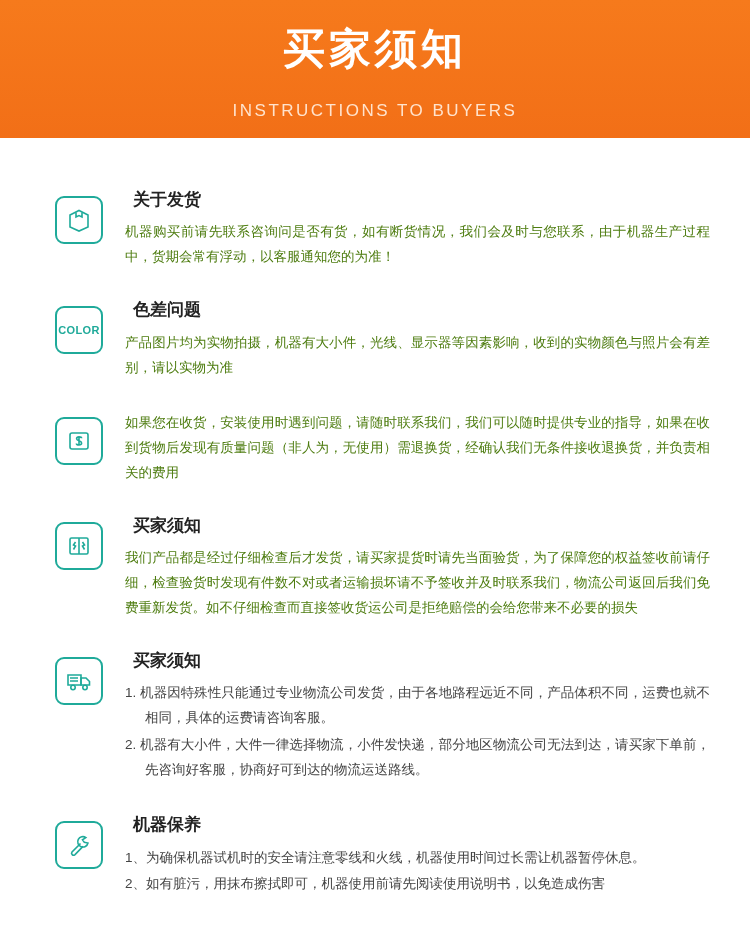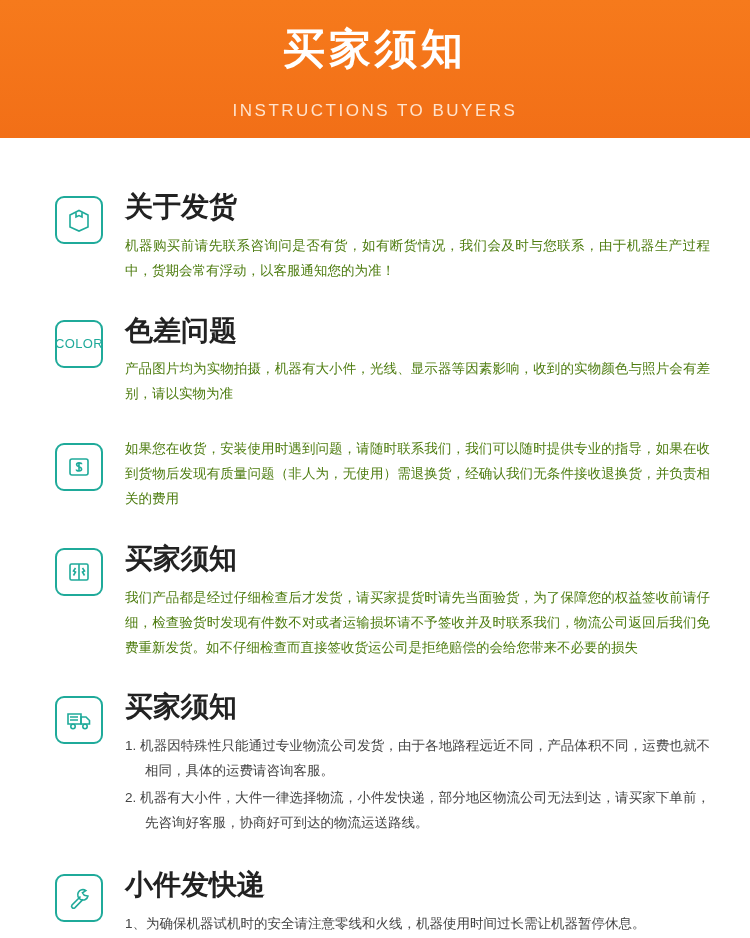--- a/index.html
+++ b/index.html
@@ -72,34 +72,34 @@
     margin-right: 22px;
     margin-top: 6px;
     display: flex;
     align-items: center;
     justify-content: center;
     box-sizing: border-box;
     color: #1faa9a;
   }
   .icon-box svg { display: block; }
   .icon-box .color-text {
-    font-size: 13px;
-    font-weight: normal;
+    font-size: 11px;
+    font-weight: bold;
     color: #1faa9a;
     letter-spacing: 0.4px;
   }
 
   .section-body {
     flex: 1;
   }
   .section-title {
-    font-size: 28px;
+    font-size: 17px;
     color: #222222;
     font-weight: bold;
-    margin: 0 0 10px 0;
+    margin: 0 0 10px 8px;
     line-height: 1.2;
   }
   .section-text {
     font-size: 13.5px;
     line-height: 1.85;
     color: #4d7c0f;
     margin: 0;
     text-align: justify;
   }
   .section-list {
@@ -199,21 +199,21 @@
     </div>
 
     <div class="section">
       <div class="icon-box">
         <svg width="26" height="26" viewBox="0 0 26 26" fill="none" stroke="#1faa9a" stroke-width="1.6">
           <path d="M18.5 4.5 A5.2 5.2 0 1 0 21.5 9.5 L21.5 9.5 L17.8 9.5 L15.5 7.2 Z" transform="rotate(10 13 13)"></path>
           <path d="M14.5 11.5 L6 20 A2 2 0 0 0 8.8 22.8 L17 14.4"></path>
         </svg>
       </div>
       <div class="section-body">
-        <h2 class="section-title">小件发快递</h2>
+        <h2 class="section-title">机器保养</h2>
         <ul class="section-list">
           <li>1、为确保机器试机时的安全请注意零线和火线，机器使用时间过长需让机器暂停休息。</li>
           <li>2、如有脏污，用抹布擦拭即可，机器使用前请先阅读使用说明书，以免造成伤害</li>
         </ul>
       </div>
     </div>
 
   </div>
 </div>
 

